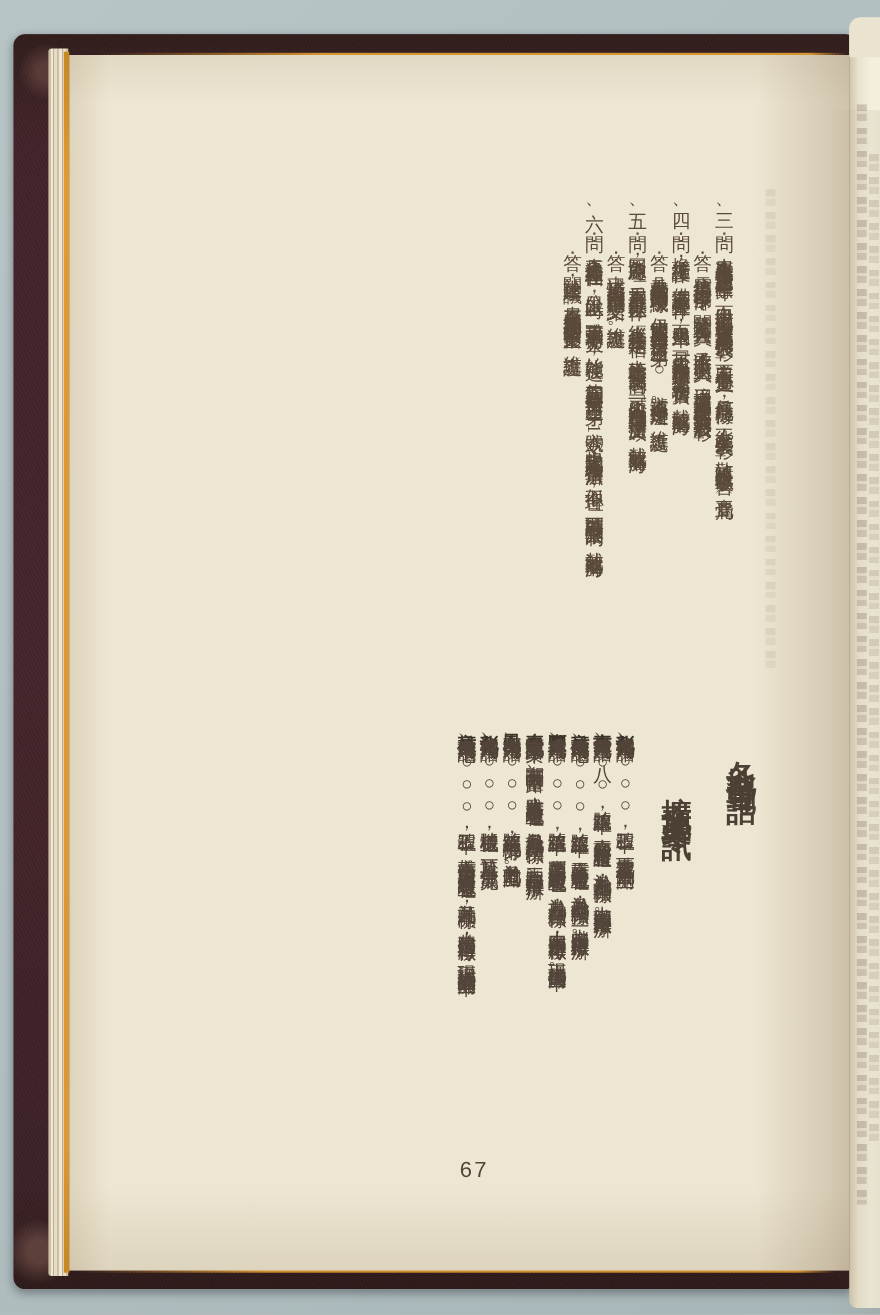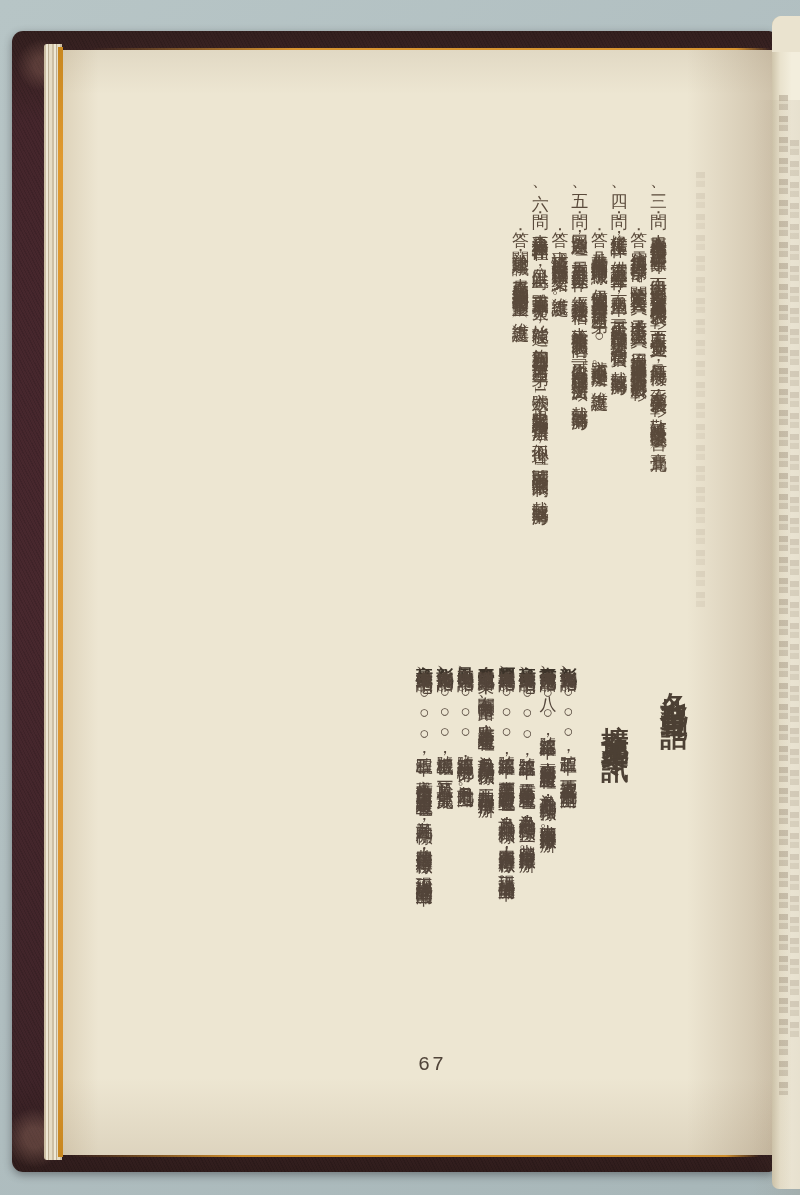--- a/index.html
+++ b/index.html
@@ -78,21 +78,21 @@
   .news-body{
     position:absolute;right:194px;top:577px;height:428px;
     font-size:17px;line-height:20.6px;letter-spacing:1.2px;
     color:#53453a;
   }
   .news-item{text-indent:26px;}
   .news-item .city{font-weight:bold;color:#3c3329;}
   .page-number{
     position:absolute;left:355px;top:1003px;
     font-size:20px;letter-spacing:2px;color:#51453a;
-    font-family:Liberation Mono, monospace;
+    font-family:Liberation Sans, sans-serif;
   }
   .corner-top-right{
     position:absolute;left:772px;top:16px;width:28px;height:36px;
     border-radius:10px 0 0 0;background:#eae3cf;
   }
   .gutter-shadow{
     position:absolute;left:690px;top:50px;width:82px;height:1105px;
     background:linear-gradient(to right, rgba(0,0,0,0) 0, rgba(120,100,75,.10) 60%, rgba(95,78,58,.28) 100%);
     pointer-events:none;
   }

